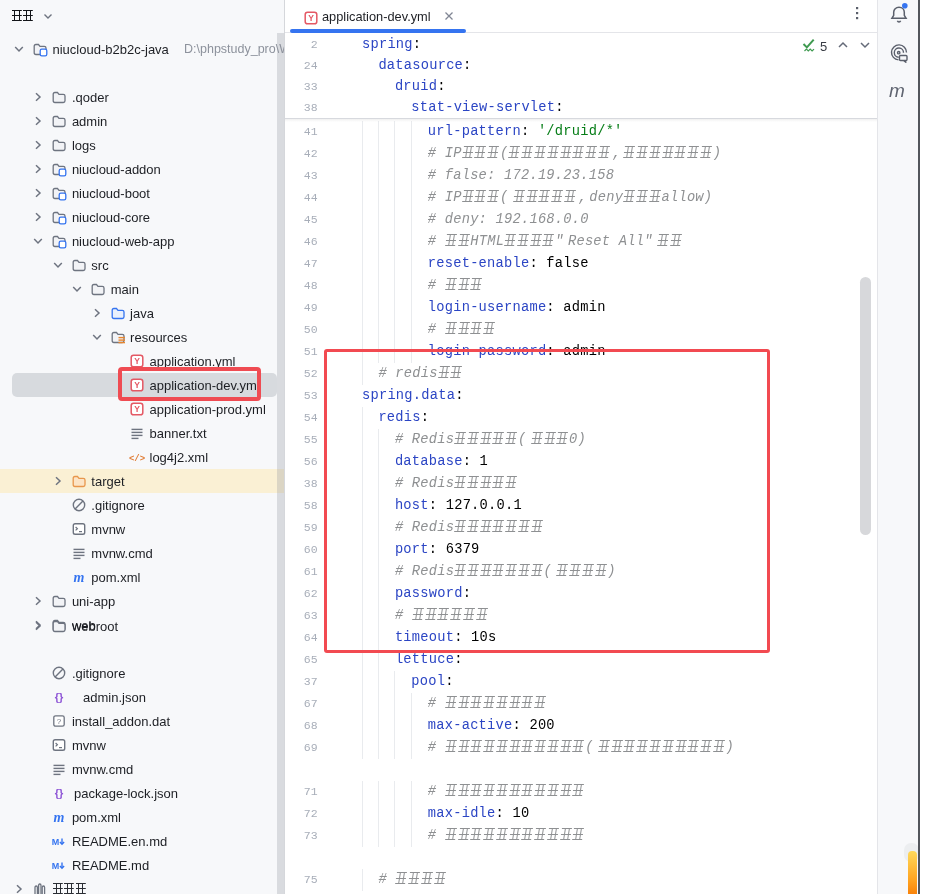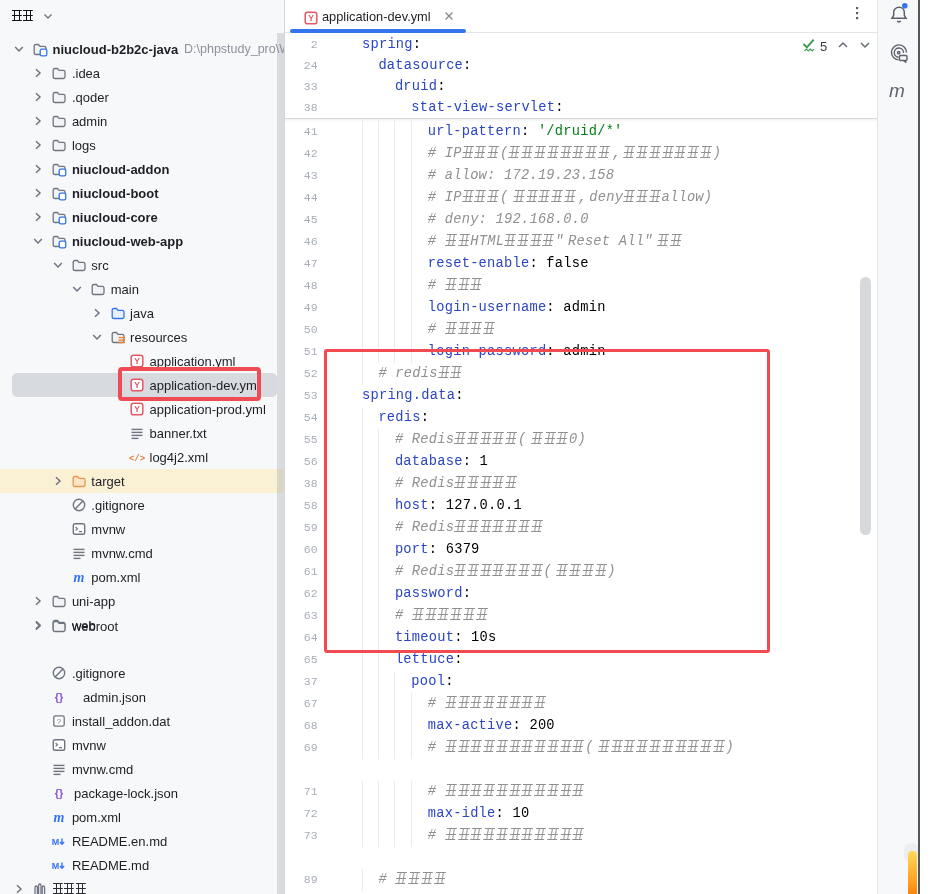--- a/index.html
+++ b/index.html
@@ -1,21 +1,21 @@
 <!DOCTYPE html>
 <html><head><meta charset="utf-8"><style>
 *{margin:0;padding:0;box-sizing:border-box}
 html,body{width:940px;height:894px;overflow:hidden;background:#fff}
 #app{position:relative;width:940px;height:894px;font-family:"Liberation Sans",sans-serif}
 
 #panel{position:absolute;left:0;top:0;width:285px;height:894px;background:#f7f8fa;overflow:hidden}
 .tr{position:absolute;left:0;width:285px;height:24px}
 .ch,.ic{width:16px;height:16px;display:block}
 .lbl{position:absolute;top:4.5px;font-size:13px;color:#1d1f24;white-space:pre}
-.lbl.b{font-weight:bold}
+.lbl.b{font-weight:normal}
 .path{position:absolute;left:184px;top:5px;font-size:12.5px;color:#8d929c;white-space:pre}
 #phead{position:absolute;left:11px;top:6px;height:16px}
 
 .ct1{display:inline-block;width:11.2px;height:11.5px;margin:0 0 -1px 0;background:linear-gradient(currentColor,currentColor) 0.7px 0.2px/9.8px 1.25px,linear-gradient(currentColor,currentColor) 0.7px 5.1px/9.8px 1.25px,linear-gradient(currentColor,currentColor) 0.7px 10.1px/9.8px 1.25px,linear-gradient(currentColor,currentColor) 3px 0/1.25px 11.3px,linear-gradient(currentColor,currentColor) 7.6px 0/1.25px 11.3px;background-repeat:no-repeat;color:#2a2d33}
 
 #psb{position:absolute;left:277px;top:33px;width:7px;height:861px;background:rgba(140,145,155,.28);z-index:3}
 #psep{position:absolute;left:284px;top:0;width:1px;height:894px;background:#d5d7db;z-index:3}
 
 #ed{position:absolute;left:285px;top:0;width:592px;height:894px;background:#fff;overflow:hidden}
 #tabbar{position:absolute;left:285px;top:0;width:592px;height:33px;background:#fff;z-index:7}
@@ -49,33 +49,20 @@
         </span>
         <span style="position:absolute;left:32.0px;top:4px">
           <svg class="ic" viewBox="0 0 16 16">
             <path d="M2.2 5.2q0-1.7 1.7-1.7h2.6l1.5 1.9h4.3q1.7 0 1.7 1.7v4.7q0 1.7-1.7 1.7H3.9q-1.7 0-1.7-1.7z" fill="#f2f3f6" stroke="#6e7480" stroke-width="1.3"></path>
             <rect x="8.2" y="8.2" width="6.6" height="6.6" rx="1.6" fill="#fff" stroke="#3574f0" stroke-width="1.3"></rect>
           </svg>
         </span>
         <span class="lbl b" style="left:52.5px">niucloud-b2b2c-java</span>
         <span class="path">D:\phpstudy_pro\WWW\niucloud-b2b2c-java</span>
       </div>
-<div class="tr" style="top:61px">
-        <span style="position:absolute;left:30.4px;top:4px">
-          <svg class="ch" viewBox="0 0 16 16">
-            <path d="M6 4.2 10 8 6 11.8" fill="none" stroke="#6e7480" stroke-width="1.5"></path>
-          </svg>
-        </span>
-        <span style="position:absolute;left:51.4px;top:4px">
-          <svg class="ic" viewBox="0 0 16 16">
-            <path d="M2.2 5.2q0-1.7 1.7-1.7h2.6l1.5 1.9h4.3q1.7 0 1.7 1.7v4.7q0 1.7-1.7 1.7H3.9q-1.7 0-1.7-1.7z" fill="#f2f3f6" stroke="#6e7480" stroke-width="1.3"></path>
-          </svg>
-        </span>
-        <span class="lbl" style="left:71.9px">.idea</span>
-      </div>
 <div class="tr" style="top:85px">
         <span style="position:absolute;left:30.4px;top:4px">
           <svg class="ch" viewBox="0 0 16 16">
             <path d="M6 4.2 10 8 6 11.8" fill="none" stroke="#6e7480" stroke-width="1.5"></path>
           </svg>
         </span>
         <span style="position:absolute;left:51.4px;top:4px">
           <svg class="ic" viewBox="0 0 16 16">
             <path d="M2.2 5.2q0-1.7 1.7-1.7h2.6l1.5 1.9h4.3q1.7 0 1.7 1.7v4.7q0 1.7-1.7 1.7H3.9q-1.7 0-1.7-1.7z" fill="#f2f3f6" stroke="#6e7480" stroke-width="1.3"></path>
           </svg>
@@ -471,21 +458,21 @@
 <div id="ed"></div>
 <div style="position:absolute;left:285px;top:33px;width:592px;height:85px;background:#fff;z-index:5"></div>
 <div class="cl" style="top:33.5px;line-height:21.3px;z-index:6"><span class="num">2</span><span class="ct" style="left:77.0px"><b class="k">spring</b>:</span></div>
 <div class="cl" style="top:54.8px;line-height:21.3px;z-index:6"><span class="num">24</span><span class="ct" style="left:93.4px"><b class="k">datasource</b>:</span></div>
 <div class="cl" style="top:76.1px;line-height:21.3px;z-index:6"><span class="num">33</span><span class="ct" style="left:109.9px"><b class="k">druid</b>:</span></div>
 <div class="cl" style="top:97.4px;line-height:21.3px;z-index:6"><span class="num">38</span><span class="ct" style="left:126.3px"><b class="k">stat-view-servlet</b>:</span></div>
 <div style="position:absolute;left:285px;top:118px;width:592px;height:1px;background:#d7d9de;z-index:6"></div>
 <div style="position:absolute;left:285px;top:119px;width:592px;height:3px;background:linear-gradient(rgba(0,0,0,.06),rgba(0,0,0,0));z-index:6"></div>
 <div class="cl" style="top:121px"><span class="ig" style="left:76.5px"></span><span class="ig" style="left:92.9px"></span><span class="ig" style="left:109.4px"></span><span class="ig" style="left:125.8px"></span><span class="num">41</span><span class="ct" style="left:142.8px"><b class="k">url-pattern</b>: <span class="s">'/druid/*'</span></span></div>
 <div class="cl" style="top:143px"><span class="ig" style="left:76.5px"></span><span class="ig" style="left:92.9px"></span><span class="ig" style="left:109.4px"></span><span class="ig" style="left:125.8px"></span><span class="num">42</span><span class="ct" style="left:142.8px"><span class="cm"># IP<i class="c"></i><i class="c"></i><i class="c"></i>(<i class="c"></i><i class="c"></i><i class="c"></i><i class="c"></i><i class="c"></i><i class="c"></i><i class="c"></i><i class="c"></i><span class="fw fwc">,</span><i class="c"></i><i class="c"></i><i class="c"></i><i class="c"></i><i class="c"></i><i class="c"></i><i class="c"></i>)</span></span></div>
-<div class="cl" style="top:165px"><span class="ig" style="left:76.5px"></span><span class="ig" style="left:92.9px"></span><span class="ig" style="left:109.4px"></span><span class="ig" style="left:125.8px"></span><span class="num">43</span><span class="ct" style="left:142.8px"><span class="cm"># allow: 172.19.23.158</span></span></div>
+<div class="cl" style="top:165px"><span class="ig" style="left:76.5px"></span><span class="ig" style="left:92.9px"></span><span class="ig" style="left:109.4px"></span><span class="ig" style="left:125.8px"></span><span class="num">43</span><span class="ct" style="left:142.8px"><span class="cm"># false: 172.19.23.158</span></span></div>
 <div class="cl" style="top:187px"><span class="ig" style="left:76.5px"></span><span class="ig" style="left:92.9px"></span><span class="ig" style="left:109.4px"></span><span class="ig" style="left:125.8px"></span><span class="num">44</span><span class="ct" style="left:142.8px"><span class="cm"># IP<i class="c"></i><i class="c"></i><i class="c"></i><span class="fw">(</span><i class="c"></i><i class="c"></i><i class="c"></i><i class="c"></i><i class="c"></i><span class="fw fwc">,</span>deny<i class="c"></i><i class="c"></i><i class="c"></i>allow<span class="fw">)</span></span></span></div>
 <div class="cl" style="top:209px"><span class="ig" style="left:76.5px"></span><span class="ig" style="left:92.9px"></span><span class="ig" style="left:109.4px"></span><span class="ig" style="left:125.8px"></span><span class="num">45</span><span class="ct" style="left:142.8px"><span class="cm"># deny: 192.168.0.0</span></span></div>
 <div class="cl" style="top:231px"><span class="ig" style="left:76.5px"></span><span class="ig" style="left:92.9px"></span><span class="ig" style="left:109.4px"></span><span class="ig" style="left:125.8px"></span><span class="num">46</span><span class="ct" style="left:142.8px"><span class="cm"># <i class="c"></i><i class="c"></i>HTML<i class="c"></i><i class="c"></i><i class="c"></i><i class="c"></i><span class="fw">"</span>Reset All<span class="fw">"</span><i class="c"></i><i class="c"></i></span></span></div>
 <div class="cl" style="top:253px"><span class="ig" style="left:76.5px"></span><span class="ig" style="left:92.9px"></span><span class="ig" style="left:109.4px"></span><span class="ig" style="left:125.8px"></span><span class="num">47</span><span class="ct" style="left:142.8px"><b class="k">reset-enable</b>: false</span></div>
 <div class="cl" style="top:275px"><span class="ig" style="left:76.5px"></span><span class="ig" style="left:92.9px"></span><span class="ig" style="left:109.4px"></span><span class="ig" style="left:125.8px"></span><span class="num">48</span><span class="ct" style="left:142.8px"><span class="cm"># <i class="c"></i><i class="c"></i><i class="c"></i></span></span></div>
 <div class="cl" style="top:297px"><span class="ig" style="left:76.5px"></span><span class="ig" style="left:92.9px"></span><span class="ig" style="left:109.4px"></span><span class="ig" style="left:125.8px"></span><span class="num">49</span><span class="ct" style="left:142.8px"><b class="k">login-username</b>: admin</span></div>
 <div class="cl" style="top:319px"><span class="ig" style="left:76.5px"></span><span class="ig" style="left:92.9px"></span><span class="ig" style="left:109.4px"></span><span class="ig" style="left:125.8px"></span><span class="num">50</span><span class="ct" style="left:142.8px"><span class="cm"># <i class="c"></i><i class="c"></i><i class="c"></i><i class="c"></i></span></span></div>
 <div class="cl" style="top:341px"><span class="ig" style="left:76.5px"></span><span class="ig" style="left:92.9px"></span><span class="ig" style="left:109.4px"></span><span class="ig" style="left:125.8px"></span><span class="num">51</span><span class="ct" style="left:142.8px"><b class="k">login-password</b>: admin</span></div>
 <div class="cl" style="top:363px"><span class="ig" style="left:76.5px"></span><span class="num">52</span><span class="ct" style="left:93.4px"><span class="cm"># redis<i class="c"></i><i class="c"></i></span></span></div>
 <div class="cl" style="top:385px"><span class="num">53</span><span class="ct" style="left:77.0px"><b class="k">spring.data</b>:</span></div>
@@ -501,21 +488,21 @@
 <div class="cl" style="top:605px"><span class="ig" style="left:76.5px"></span><span class="ig" style="left:92.9px"></span><span class="num">63</span><span class="ct" style="left:109.9px"><span class="cm"># <i class="c"></i><i class="c"></i><i class="c"></i><i class="c"></i><i class="c"></i><i class="c"></i></span></span></div>
 <div class="cl" style="top:627px"><span class="ig" style="left:76.5px"></span><span class="ig" style="left:92.9px"></span><span class="num">64</span><span class="ct" style="left:109.9px"><b class="k">timeout</b>: 10s</span></div>
 <div class="cl" style="top:649px"><span class="ig" style="left:76.5px"></span><span class="ig" style="left:92.9px"></span><span class="num">65</span><span class="ct" style="left:109.9px"><b class="k">lettuce</b>:</span></div>
 <div class="cl" style="top:671px"><span class="ig" style="left:76.5px"></span><span class="ig" style="left:92.9px"></span><span class="ig" style="left:109.4px"></span><span class="num">37</span><span class="ct" style="left:126.3px"><b class="k">pool</b>:</span></div>
 <div class="cl" style="top:693px"><span class="ig" style="left:76.5px"></span><span class="ig" style="left:92.9px"></span><span class="ig" style="left:109.4px"></span><span class="ig" style="left:125.8px"></span><span class="num">67</span><span class="ct" style="left:142.8px"><span class="cm"># <i class="c"></i><i class="c"></i><i class="c"></i><i class="c"></i><i class="c"></i><i class="c"></i><i class="c"></i><i class="c"></i></span></span></div>
 <div class="cl" style="top:715px"><span class="ig" style="left:76.5px"></span><span class="ig" style="left:92.9px"></span><span class="ig" style="left:109.4px"></span><span class="ig" style="left:125.8px"></span><span class="num">68</span><span class="ct" style="left:142.8px"><b class="k">max-active</b>: 200</span></div>
 <div class="cl" style="top:737px"><span class="ig" style="left:76.5px"></span><span class="ig" style="left:92.9px"></span><span class="ig" style="left:109.4px"></span><span class="ig" style="left:125.8px"></span><span class="num">69</span><span class="ct" style="left:142.8px"><span class="cm"># <i class="c"></i><i class="c"></i><i class="c"></i><i class="c"></i><i class="c"></i><i class="c"></i><i class="c"></i><i class="c"></i><i class="c"></i><i class="c"></i><i class="c"></i><span class="fw">(</span><i class="c"></i><i class="c"></i><i class="c"></i><i class="c"></i><i class="c"></i><i class="c"></i><i class="c"></i><i class="c"></i><i class="c"></i><i class="c"></i><span class="fw">)</span></span></span></div>
 <div class="cl" style="top:781px"><span class="ig" style="left:76.5px"></span><span class="ig" style="left:92.9px"></span><span class="ig" style="left:109.4px"></span><span class="ig" style="left:125.8px"></span><span class="num">71</span><span class="ct" style="left:142.8px"><span class="cm"># <i class="c"></i><i class="c"></i><i class="c"></i><i class="c"></i><i class="c"></i><i class="c"></i><i class="c"></i><i class="c"></i><i class="c"></i><i class="c"></i><i class="c"></i></span></span></div>
 <div class="cl" style="top:803px"><span class="ig" style="left:76.5px"></span><span class="ig" style="left:92.9px"></span><span class="ig" style="left:109.4px"></span><span class="ig" style="left:125.8px"></span><span class="num">72</span><span class="ct" style="left:142.8px"><b class="k">max-idle</b>: 10</span></div>
 <div class="cl" style="top:825px"><span class="ig" style="left:76.5px"></span><span class="ig" style="left:92.9px"></span><span class="ig" style="left:109.4px"></span><span class="ig" style="left:125.8px"></span><span class="num">73</span><span class="ct" style="left:142.8px"><span class="cm"># <i class="c"></i><i class="c"></i><i class="c"></i><i class="c"></i><i class="c"></i><i class="c"></i><i class="c"></i><i class="c"></i><i class="c"></i><i class="c"></i><i class="c"></i></span></span></div>
-<div class="cl" style="top:869px"><span class="ig" style="left:76.5px"></span><span class="num">89</span><span class="ct" style="left:93.4px"><span class="cm"># <i class="c"></i><i class="c"></i><i class="c"></i><i class="c"></i></span></span></div>
+<div class="cl" style="top:869px"><span class="ig" style="left:76.5px"></span><span class="num">75</span><span class="ct" style="left:93.4px"><span class="cm"># <i class="c"></i><i class="c"></i><i class="c"></i><i class="c"></i></span></span></div>
 <div id="tabbar">
   <span style="position:absolute;left:18px;top:10px">
         <svg class="ic" width="12" height="12" viewBox="0 0 16 16">
           <rect x="2.2" y="2.2" width="11.6" height="11.6" rx="2.4" fill="#fff" stroke="#e45864" stroke-width="1.5"></rect>
           <text x="8" y="11" font-family="Liberation Sans" font-weight="bold" font-size="8.5" fill="#e45864" text-anchor="middle">Y</text>
         </svg>
       </span>
   <span style="position:absolute;left:37px;top:9px;font-size:12.8px;color:#1d1f24">application-dev.yml</span>
   <svg style="position:absolute;left:158px;top:10px" width="12" height="12" viewBox="0 0 12 12">
         <path d="M2.5 2.5l7 7M9.5 2.5l-7 7" stroke="#818694" stroke-width="1.3"></path>

